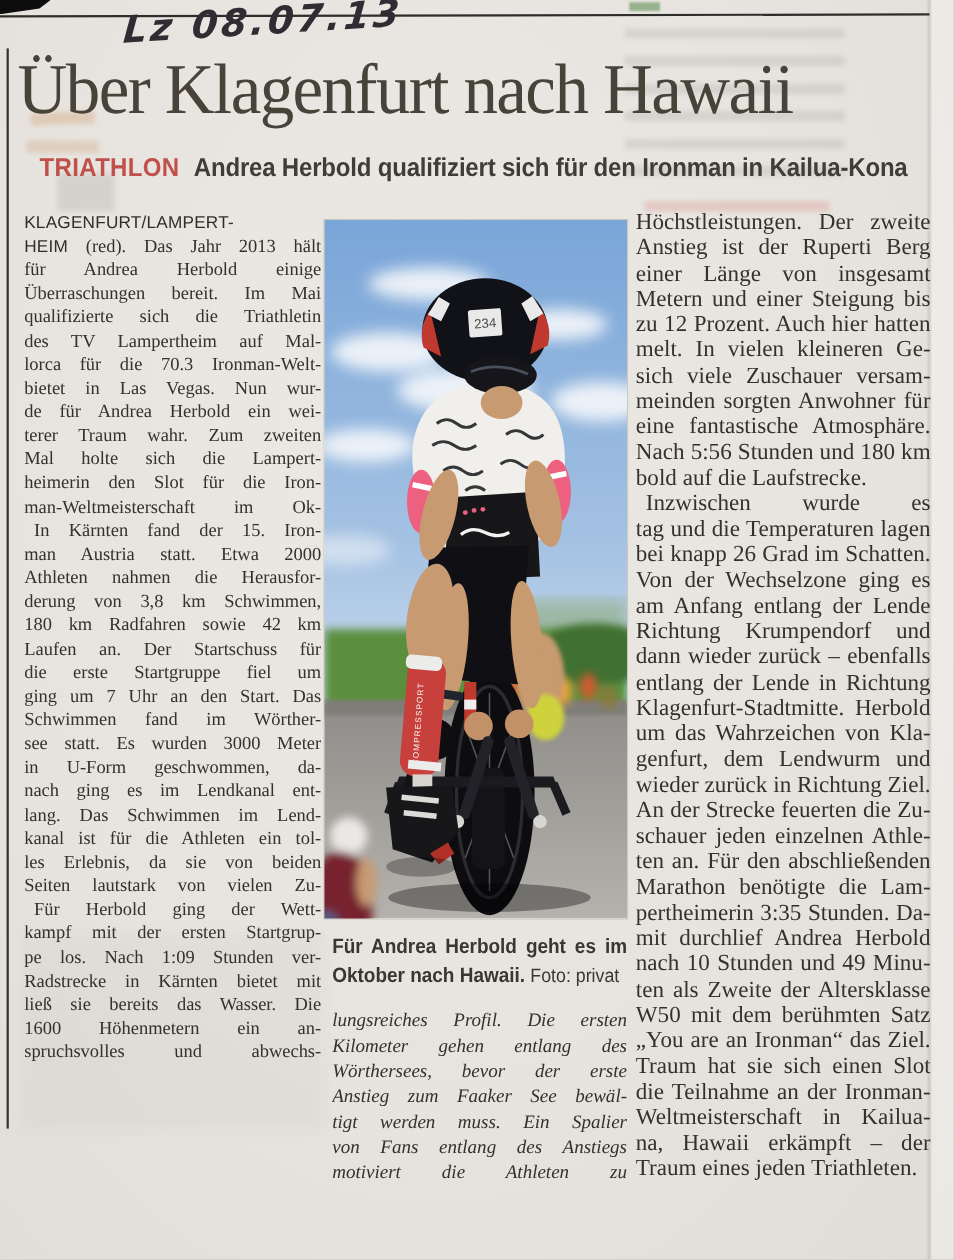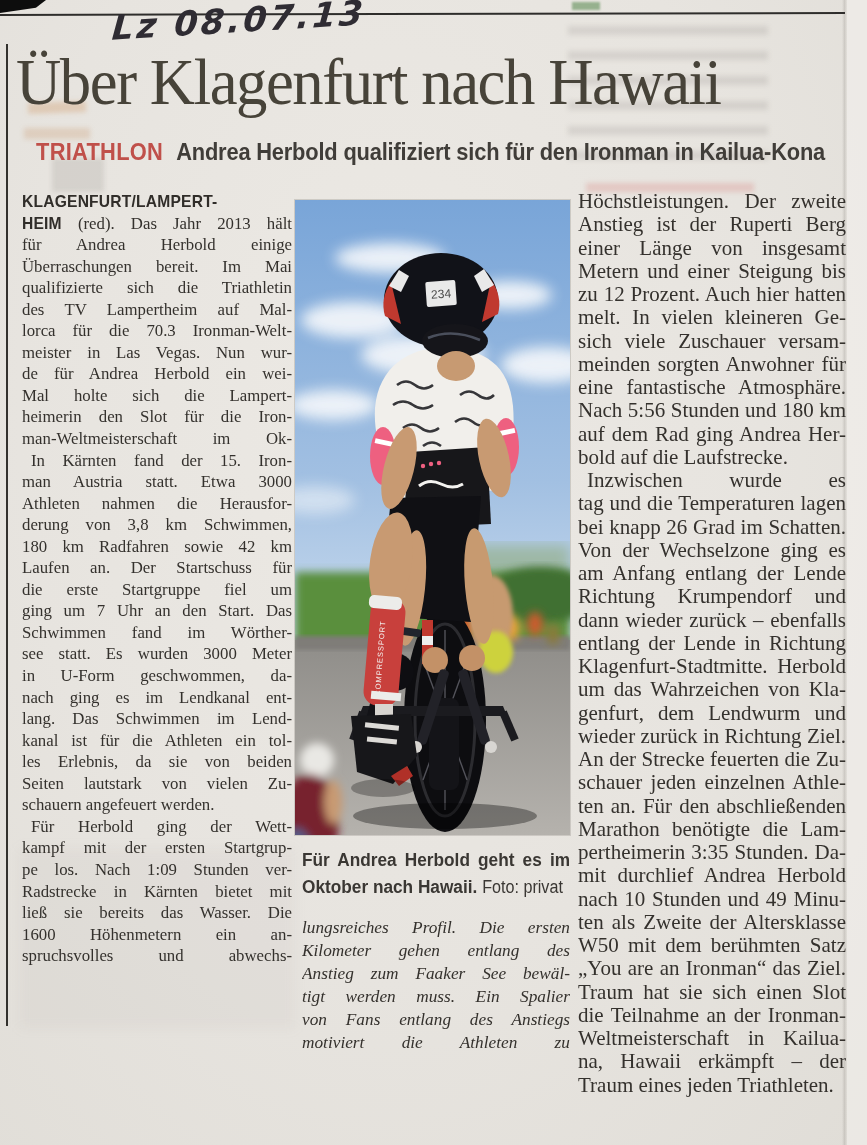--- a/index.html
+++ b/index.html
@@ -38,21 +38,21 @@
   .kicker-text{font-weight:bold;color:#403d39;letter-spacing:-0.2px;font-weight:600;}
   
   .col{position:absolute;color:#34312d;}
   .col .line,.caption .line{height:var(--lh);line-height:var(--lh);overflow:hidden;
         text-align:justify;text-align-last:justify;}
   .col .line.end,.caption .line.end{text-align-last:left;}
   .para.indent .line:first-child{text-indent:9px;}
   .col-left{left:22px;top:191px;width:270px;--lh:21.55px;font-size:16.8px;}
   .col-mid{left:302px;top:916px;width:268px;--lh:23px;font-size:17.3px;font-style:italic;}
   .col-right{left:578px;top:190px;width:268px;--lh:23.25px;font-size:21px;}
-  .bs{font-family:"Liberation Sans",sans-serif;font-weight:bold;font-size:.93em;letter-spacing:.2px;color:#302d29;}
+  .bs{font-family:"Liberation Sans",sans-serif;font-weight:normal;font-size:.93em;letter-spacing:.2px;color:#302d29;}
   
   .caption{position:absolute;left:302px;top:846px;width:292px;--lh:27px;
         font-family:"Liberation Sans",sans-serif;font-weight:bold;font-size:18.8px;color:#3a3733;
         transform:scaleX(.918);transform-origin:0 0;}
   .cn{font-weight:normal;font-size:17.6px;}
   
   .photo{position:absolute;left:295px;top:200px;width:275px;height:635px;margin:0;
         box-shadow:0 0 0 1px rgba(120,115,108,.25);}
   .photo svg{display:block;}
 </style>
@@ -83,44 +83,44 @@
 
   <div class="col col-left">
       <div class="para">
         <div class="line end"><span class="bs">KLAGENFURT/LAMPERT-</span></div>
         <div class="line"><span class="bs">HEIM</span><span> (red). Das Jahr 2013 hält</span></div>
         <div class="line"><span>für Andrea Herbold einige</span></div>
         <div class="line"><span>Überraschungen bereit. Im Mai</span></div>
         <div class="line"><span>qualifizierte sich die Triathletin</span></div>
         <div class="line"><span>des TV Lampertheim auf Mal-</span></div>
         <div class="line"><span>lorca für die 70.3 Ironman-Welt-</span></div>
-        <div class="line"><span>meister in Las Vegas. Nun wur-</span></div>
+        <div class="line"><span>bietet in Las Vegas. Nun wur-</span></div>
         <div class="line"><span>de für Andrea Herbold ein wei-</span></div>
+        <div class="line"><span>terer Traum wahr. Zum zweiten</span></div>
         <div class="line"><span>Mal holte sich die Lampert-</span></div>
         <div class="line"><span>heimerin den Slot für die Iron-</span></div>
         <div class="line"><span>man-Weltmeisterschaft im Ok-</span></div>
       </div>
       <div class="para indent">
         <div class="line"><span>In Kärnten fand der 15. Iron-</span></div>
-        <div class="line"><span>man Austria statt. Etwa 3000</span></div>
+        <div class="line"><span>man Austria statt. Etwa 2000</span></div>
         <div class="line"><span>Athleten nahmen die Herausfor-</span></div>
         <div class="line"><span>derung von 3,8 km Schwimmen,</span></div>
         <div class="line"><span>180 km Radfahren sowie 42 km</span></div>
         <div class="line"><span>Laufen an. Der Startschuss für</span></div>
         <div class="line"><span>die erste Startgruppe fiel um</span></div>
         <div class="line"><span>ging um 7 Uhr an den Start. Das</span></div>
         <div class="line"><span>Schwimmen fand im Wörther-</span></div>
         <div class="line"><span>see statt. Es wurden 3000 Meter</span></div>
         <div class="line"><span>in U-Form geschwommen, da-</span></div>
         <div class="line"><span>nach ging es im Lendkanal ent-</span></div>
         <div class="line"><span>lang. Das Schwimmen im Lend-</span></div>
         <div class="line"><span>kanal ist für die Athleten ein tol-</span></div>
         <div class="line"><span>les Erlebnis, da sie von beiden</span></div>
         <div class="line"><span>Seiten lautstark von vielen Zu-</span></div>
-        <div class="line end"><span>schauern angefeuert werden.</span></div>
       </div>
       <div class="para indent">
         <div class="line"><span>Für Herbold ging der Wett-</span></div>
         <div class="line"><span>kampf mit der ersten Startgrup-</span></div>
         <div class="line"><span>pe los. Nach 1:09 Stunden ver-</span></div>
         <div class="line"><span>Radstrecke in Kärnten bietet mit</span></div>
         <div class="line"><span>ließ sie bereits das Wasser. Die</span></div>
         <div class="line"><span>1600 Höhenmetern ein an-</span></div>
         <div class="line"><span>spruchsvolles und abwechs-</span></div>
       </div>
@@ -289,40 +289,40 @@
       <div class="para">
         <div class="line"><span>Für Andrea Herbold geht es im</span></div>
         <div class="line end"><span>Oktober nach Hawaii. </span><span class="cn">Foto: privat</span></div>
       </div>
     </div>
 
   <div class="col col-mid">
       <div class="para">
         <div class="line"><span>lungsreiches Profil. Die ersten</span></div>
         <div class="line"><span>Kilometer gehen entlang des</span></div>
+        <div class="line"><span>Wörthersees, bevor der erste</span></div>
         <div class="line"><span>Anstieg zum Faaker See bewäl-</span></div>
         <div class="line"><span>tigt werden muss. Ein Spalier</span></div>
         <div class="line"><span>von Fans entlang des Anstiegs</span></div>
         <div class="line"><span>motiviert die Athleten zu</span></div>
       </div>
     </div>
 
   <div class="col col-right">
       <div class="para">
         <div class="line"><span>Höchstleistungen. Der zweite</span></div>
         <div class="line"><span>Anstieg ist der Ruperti Berg mit</span></div>
         <div class="line"><span>einer Länge von insgesamt 2400</span></div>
         <div class="line"><span>Metern und einer Steigung bis</span></div>
         <div class="line"><span>zu 12 Prozent. Auch hier hatten</span></div>
         <div class="line"><span>melt. In vielen kleineren Ge-</span></div>
         <div class="line"><span>sich viele Zuschauer versam-</span></div>
         <div class="line"><span>meinden sorgten Anwohner für</span></div>
         <div class="line"><span>eine fantastische Atmosphäre.</span></div>
         <div class="line"><span>Nach 5:56 Stunden und 180 km</span></div>
-        <div class="line"><span>auf dem Rad ging Andrea Her-</span></div>
         <div class="line end"><span>bold auf die Laufstrecke.</span></div>
       </div>
       <div class="para indent">
         <div class="line"><span>Inzwischen wurde es Nachmit-</span></div>
         <div class="line"><span>tag und die Temperaturen lagen</span></div>
         <div class="line"><span>bei knapp 26 Grad im Schatten.</span></div>
         <div class="line"><span>Von der Wechselzone ging es</span></div>
         <div class="line"><span>am Anfang entlang der Lende in</span></div>
         <div class="line"><span>Richtung Krumpendorf und</span></div>
         <div class="line"><span>dann wieder zurück – ebenfalls</span></div>

